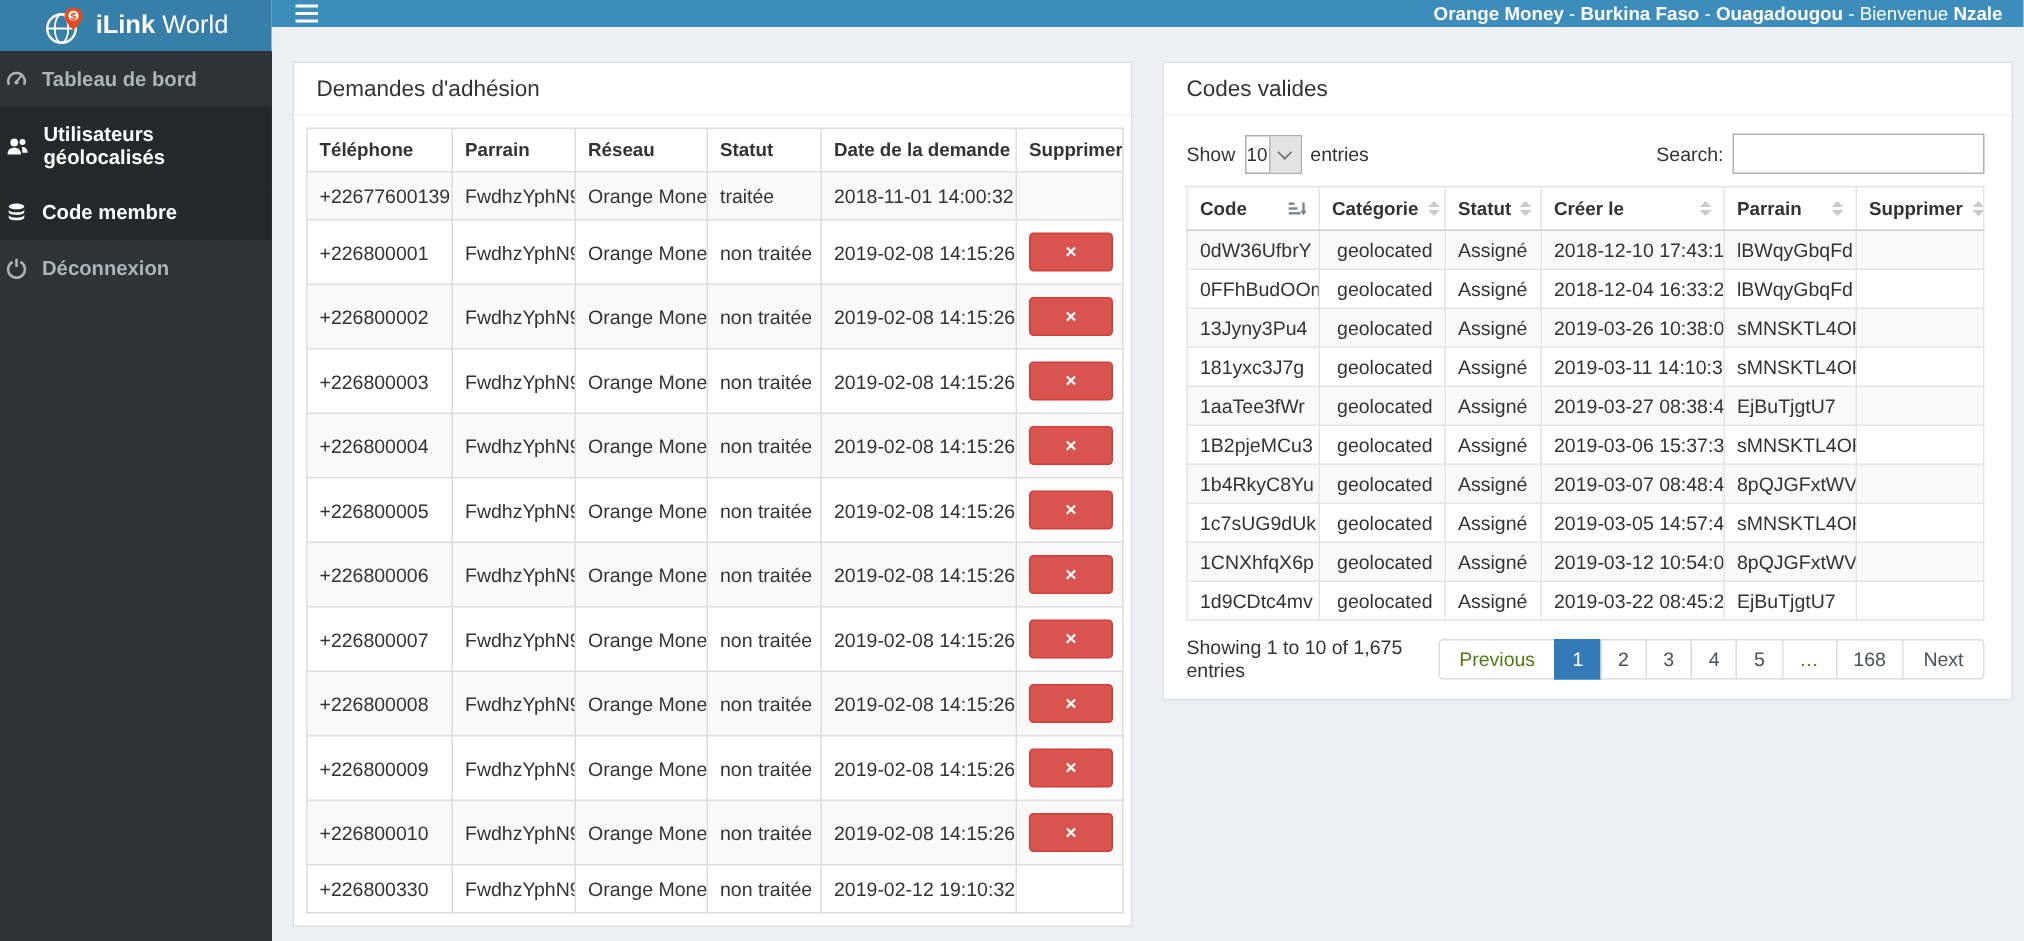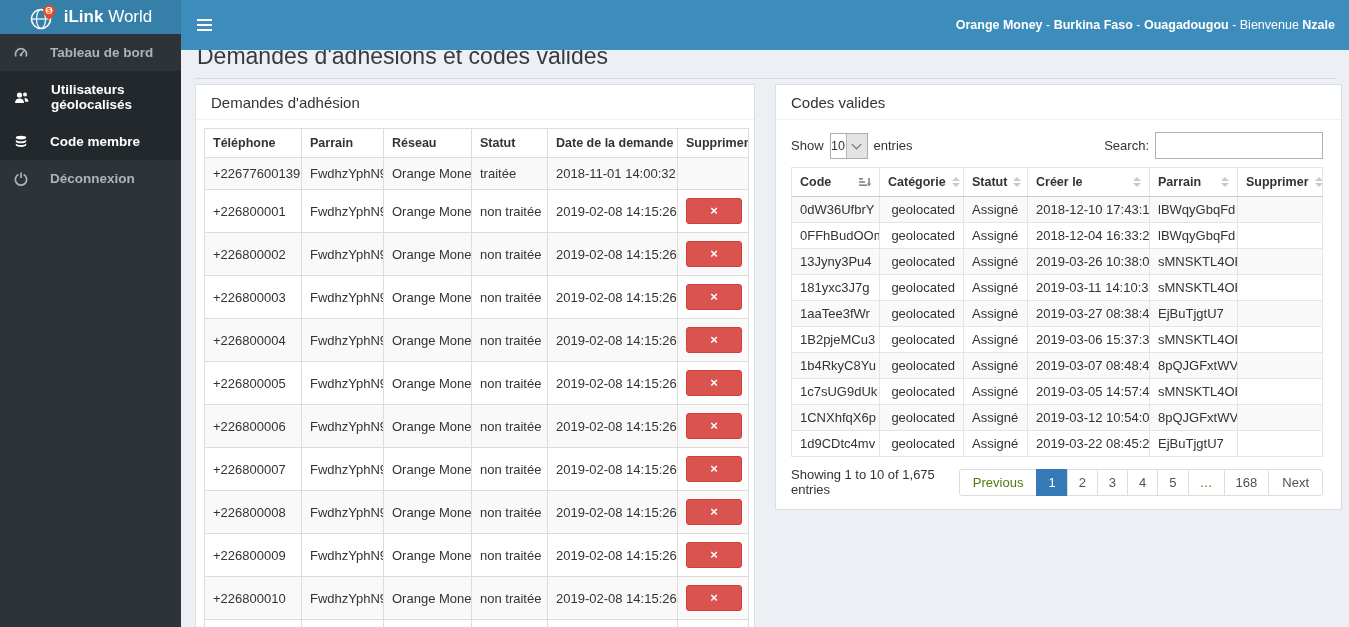--- a/index.html
+++ b/index.html
@@ -1,31 +1,31 @@
 <!DOCTYPE html>
 <html><head>
 <meta charset="utf-8">
 <style>
   * { box-sizing: border-box; margin: 0; padding: 0; }
   html, body { width: 1349px; height: 627px; overflow: hidden; }
   body { font-family: "Liberation Sans", "DejaVu Sans", sans-serif; color: #333; background: #ecf0f5; }
 
   
-  .topbar { position: fixed; top: 0; left: 0; width: 1349px; height: 50px; display: flex; z-index: 10; }
+  .topbar { position: fixed; top: 0; left: 0; width: 1349px; height: 18px; display: flex; z-index: 10; }
   .brand { width: 181px; height: 34px; background: #367fa9; color: #fff; display: flex; align-items: center; justify-content: center; gap: 8px; font-size: 17px; }
   .brand .b { font-weight: bold; }
   .navbar { flex: 1; background: #3c8dbc; display: flex; align-items: center; }
   .hamburger { padding: 0 16px; height: 34px; display: flex; flex-direction: column; justify-content: center; gap: 3px; cursor: pointer; }
   .hamburger span { display: block; width: 15px; height: 2px; background: #fff; }
   .nav-user { margin-left: auto; padding-right: 14px; color: #fff; font-size: 12.5px; }
   .nav-user .b { font-weight: bold; }
 
   
   .sidebar { position: fixed; top: 34px; left: 0; width: 181px; height: 593px; background: #2e3338; z-index: 9; }
-  .side-item { display: flex; align-items: center; gap: 22px; padding: 11px 14px; font-size: 13.5px; font-weight: 600; color: #aab5bb; cursor: pointer; }
+  .side-item { display: flex; align-items: center; gap: 10px; padding: 11px 4px; font-size: 13.5px; font-weight: 600; color: #aab5bb; cursor: pointer; }
   .side-item svg { flex: 0 0 auto; }
   .side-item.active { background: #23282c; color: #fff; }
 
   
   .content { margin-left: 181px; padding: 7px 13px 0 14px; }
   .page-title { font-size: 23px; font-weight: 400; color: #333b41; padding: 2px 2px 8px 2px; border-bottom: 1px solid #d5d9de; margin-bottom: 5px; }
   .cols { display: flex; align-items: flex-start; gap: 20px; }
 
   .panel { background: #fff; border: 1px solid #dadfe4; }
   .panel-heading { font-size: 15px; color: #333; padding: 9px 15px 8px 15px; border-bottom: 1px solid #f0f2f4; }
@@ -146,21 +146,20 @@
       <svg width="14" height="14" viewBox="0 0 14 14">
           <path d="M4.4 2.6 A5.6 5.6 0 1 0 9.6 2.6" fill="none" stroke="currentColor" stroke-width="1.7"></path>
           <line x1="7" y1="0.5" x2="7" y2="6" stroke="currentColor" stroke-width="1.7"></line>
         </svg>
     </span>
     <span>Déconnexion</span>
   </div>
 </div>
 
 <div class="content" style="margin-top:34px;">
-  <h1 class="page-title">Demandes d'adhésions et codes valides</h1>
 
   <div class="cols">
 
     <div class="panel panel-adhesion">
       <div class="panel-heading">Demandes d'adhésion</div>
       <div class="panel-body">
         <table class="adh-table">
           <thead>
             <tr>
               <th>Téléphone</th>

